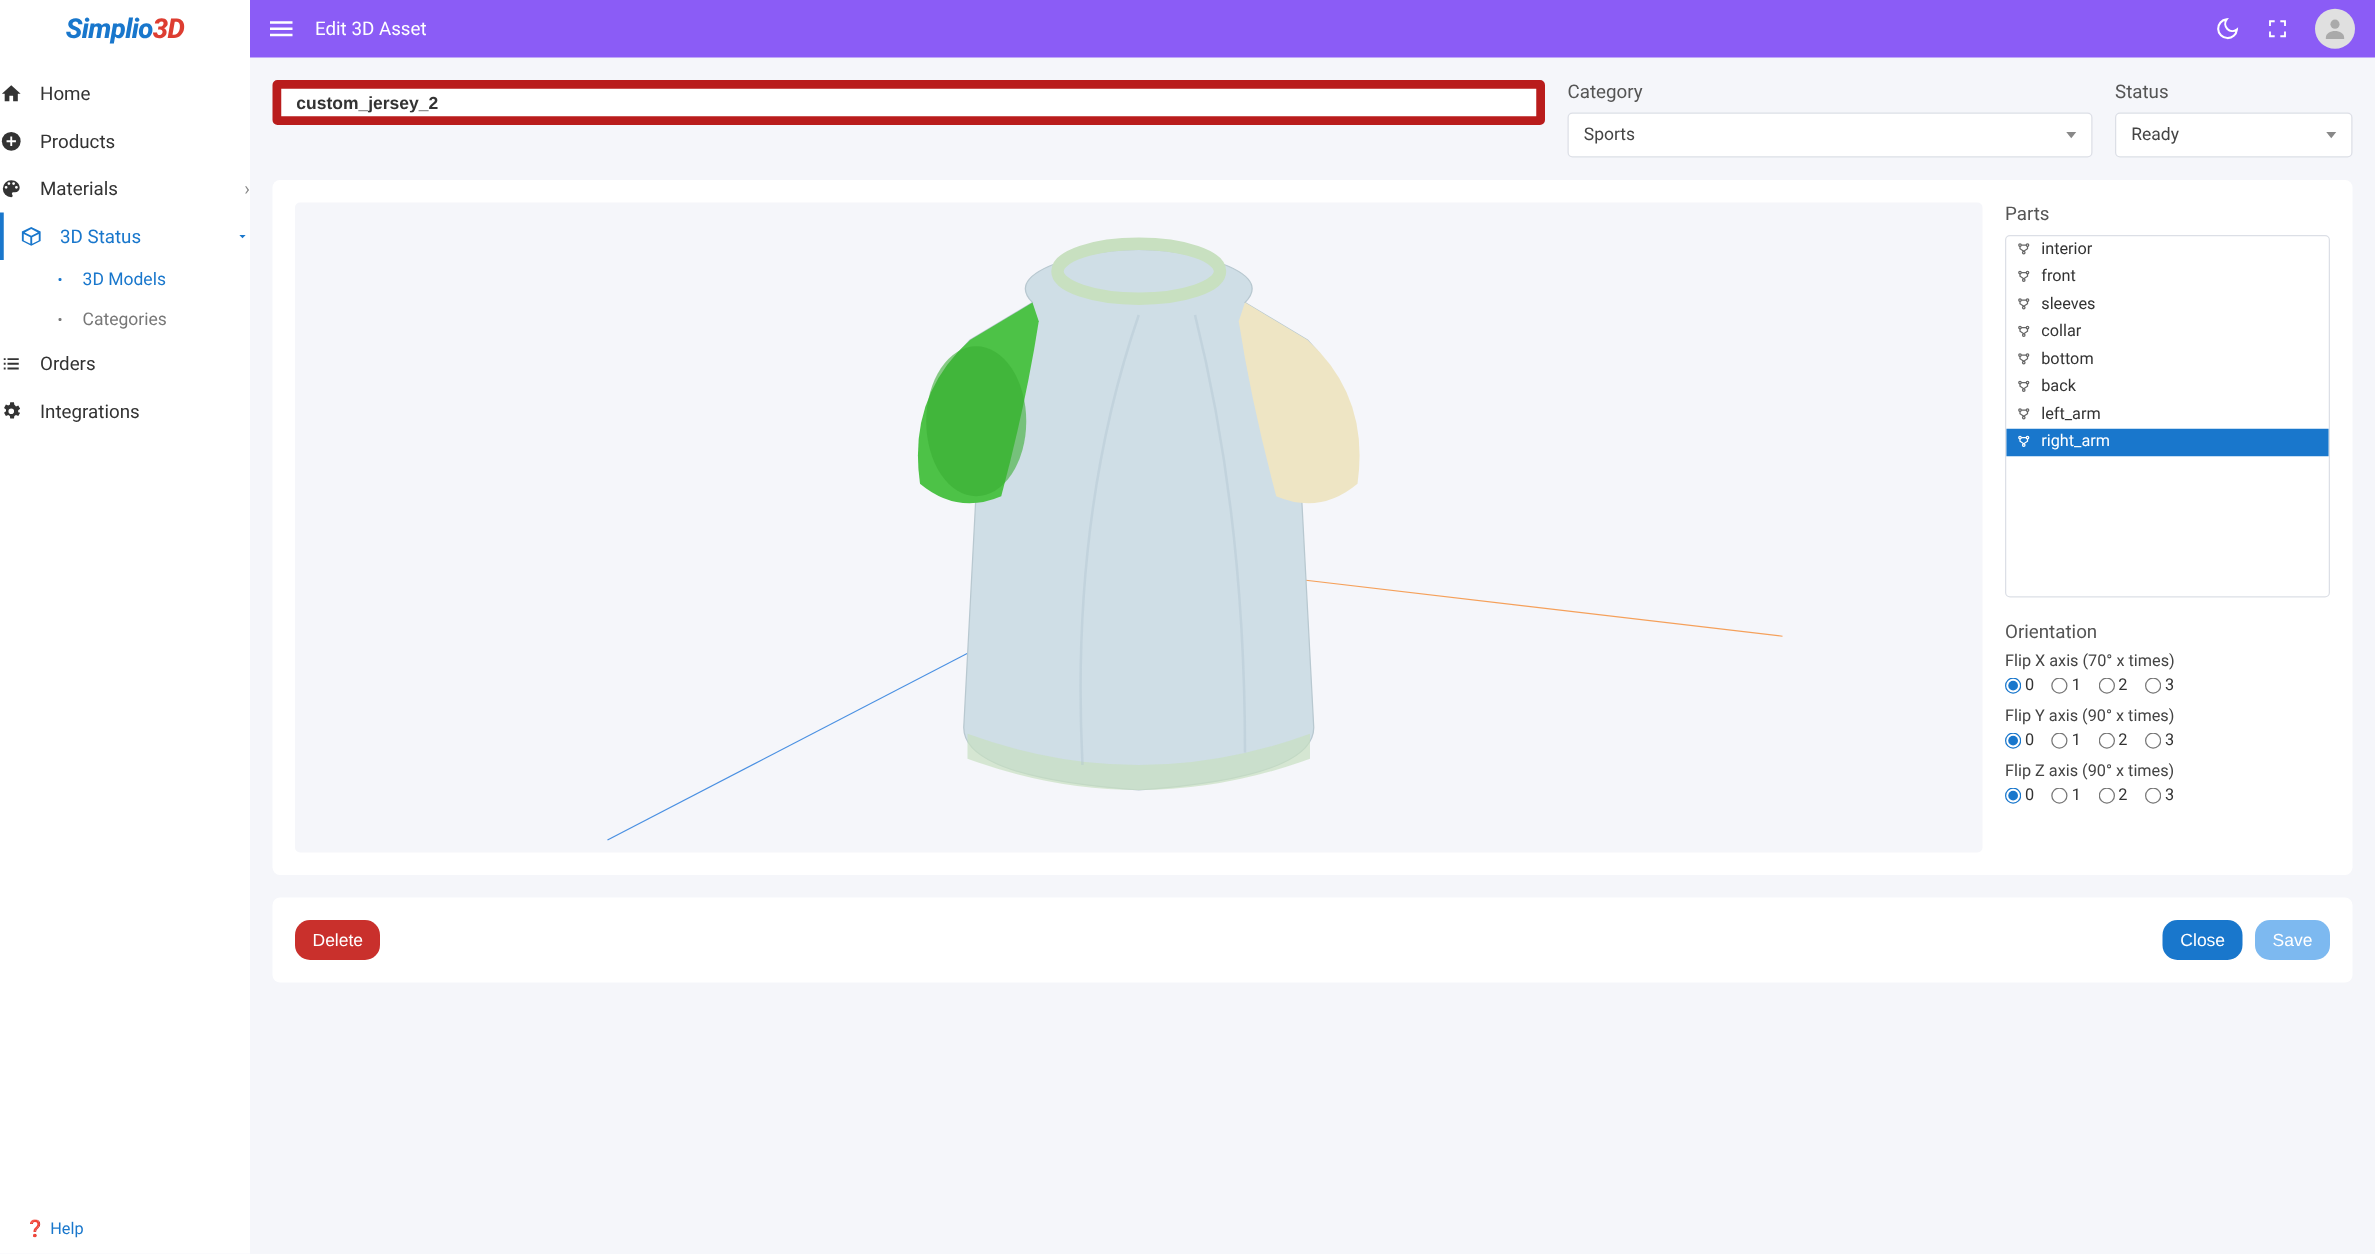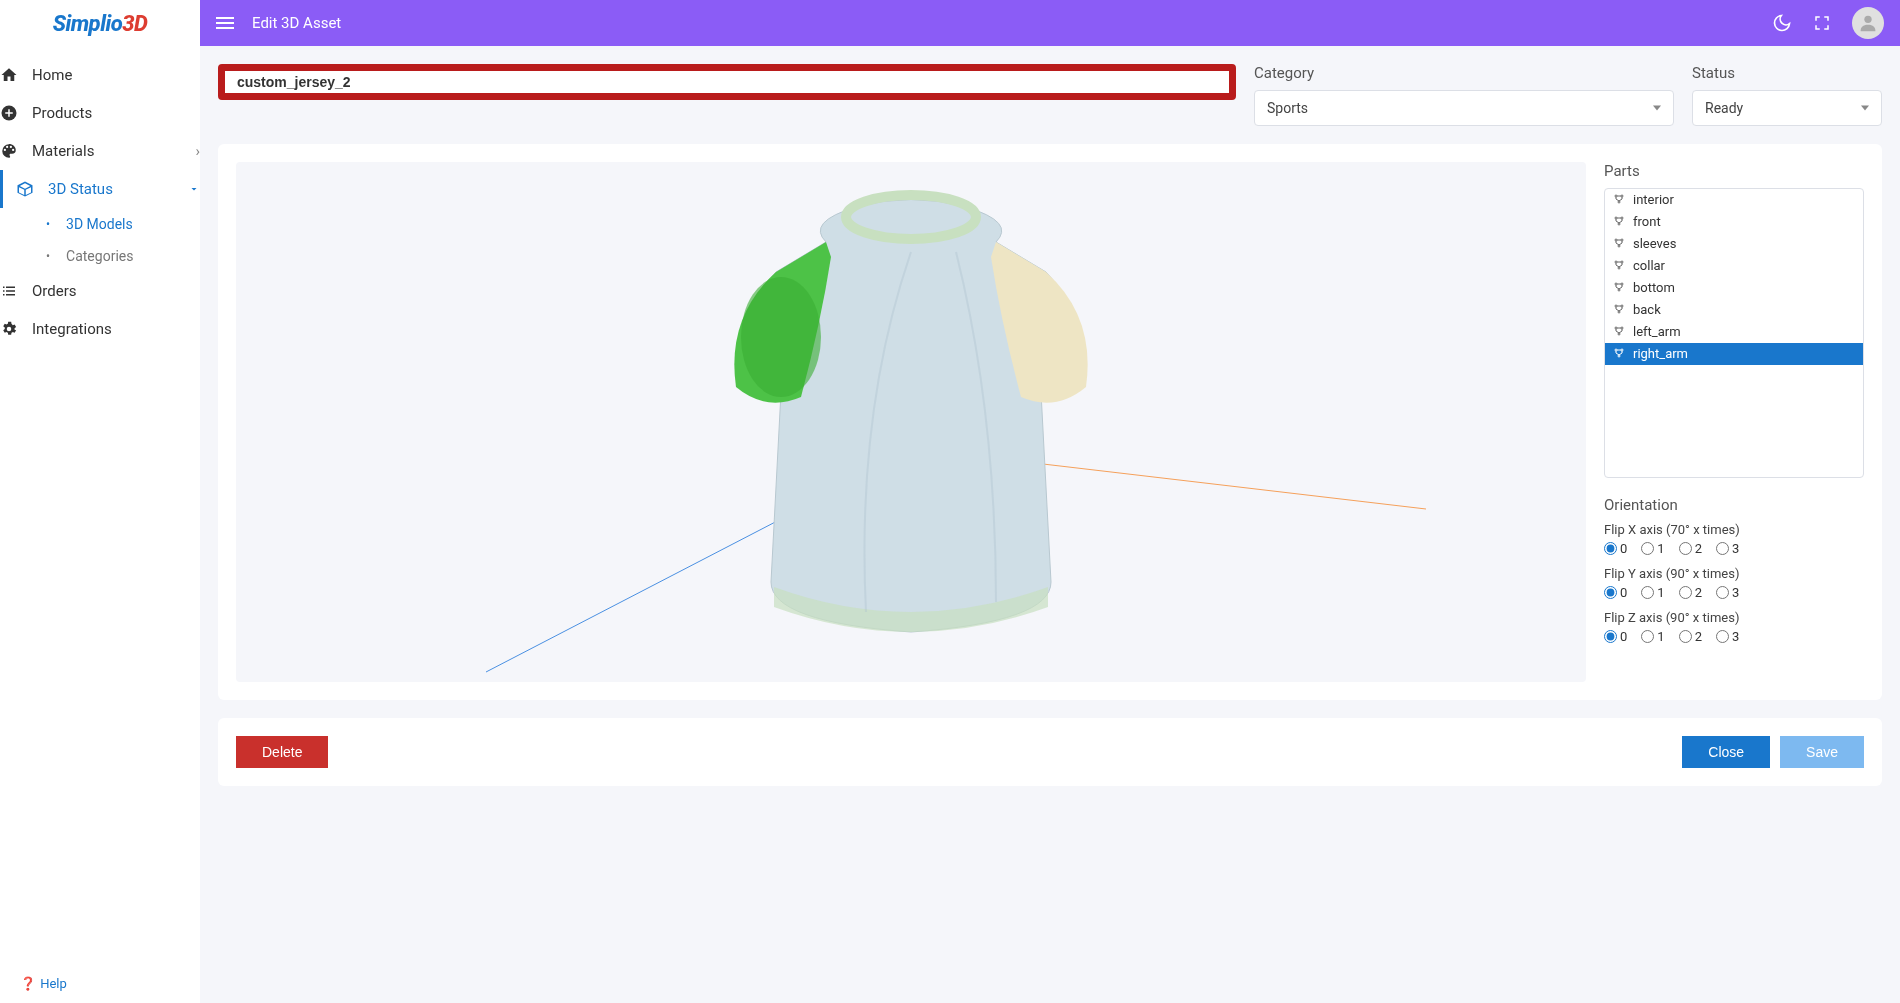--- a/index.html
+++ b/index.html
@@ -59,21 +59,21 @@
 .part-icon { width:14px; height:14px; display:inline-flex; }
 
 .orient-group { margin-bottom:10px; }
 .orient-label { font-size:13px; color:#444; margin-bottom:4px; }
 .radios { display:flex; gap:14px; align-items:center; }
 .radio { display:flex; align-items:center; gap:3px; font-size:13px; cursor:pointer; }
 .radio input { cursor:pointer; accent-color:#1977cc; }
 
 
 .footer-card { display:flex; align-items:center; }
-.btn { padding:8px 26px; border-radius:0; border:none; cursor:pointer; font-size:14px; }
+.btn { padding:8px 14px; border-radius:12px; border:none; cursor:pointer; font-size:14px; }
 .btn-danger { background:#c9302c; color:#fff; }
 .btn-primary { background:#1977cc; color:#fff; }
 .btn-secondary { background:#7db9f0; color:#fff; }
 .footer-right { margin-left:auto; display:flex; gap:10px; }
 
 svg { display:block; }
 </style>
 </head>
 <body>
 

